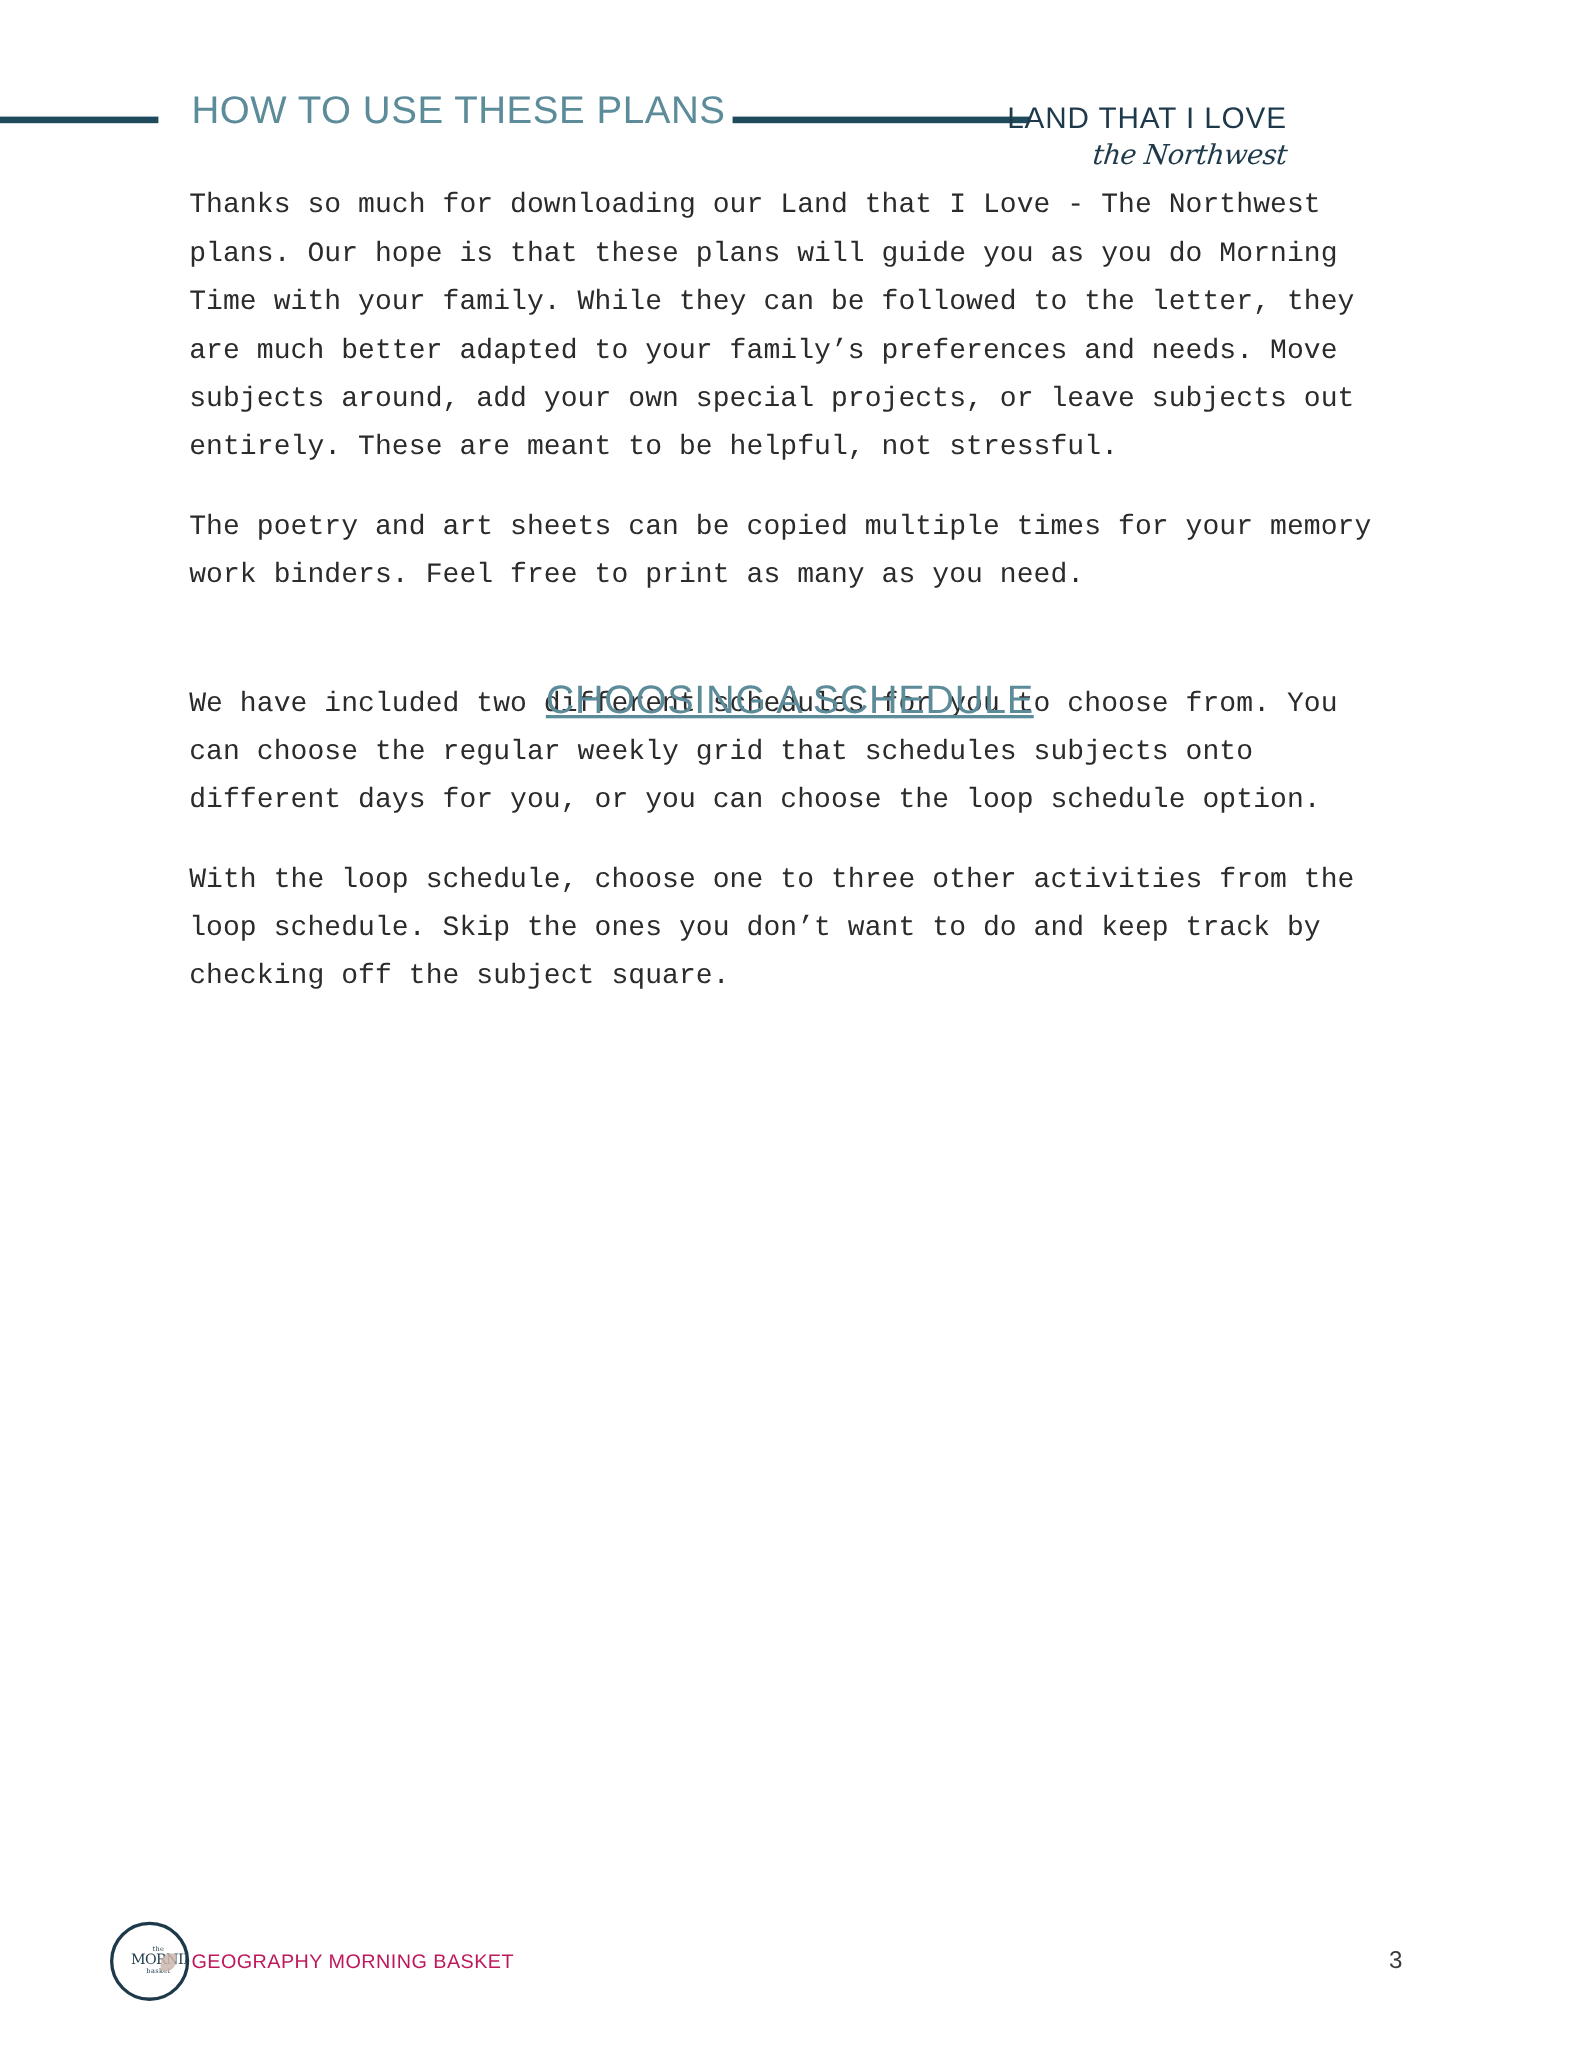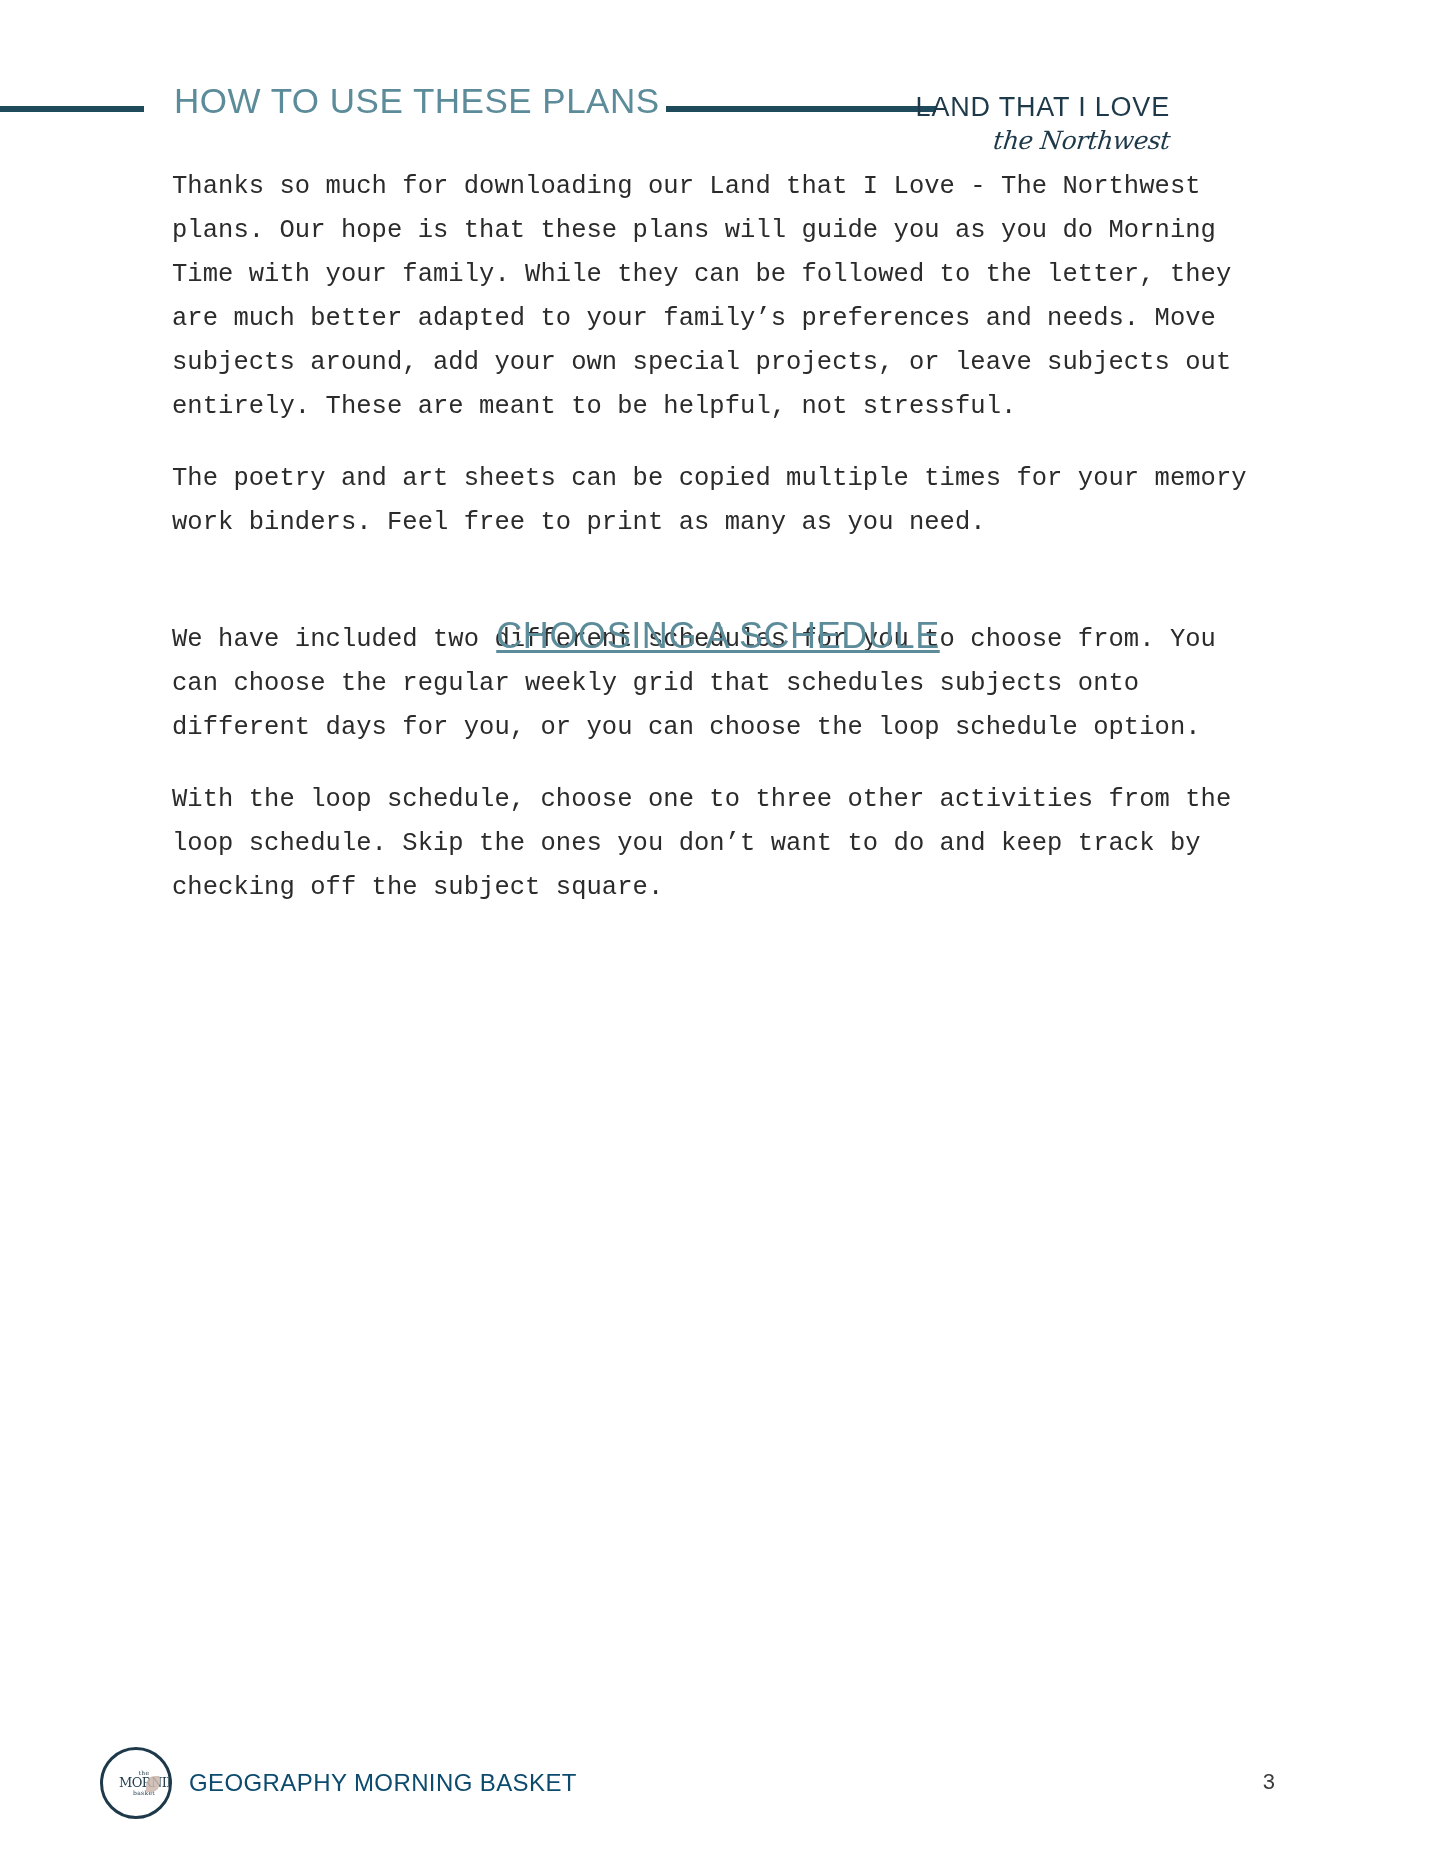--- a/index.html
+++ b/index.html
@@ -170,24 +170,24 @@
     position: absolute;
     right: 9px;
     top: 26px;
     width: 14px;
     height: 16px;
     background: #cbb7ad;
     border-radius: 60% 10% 60% 10%;
     opacity: 0.85;
   }
   .footer-label {
-    margin-left: 17px;
-    font-size: 24px;
+    margin-left: 2px;
+    font-size: 18px;
     letter-spacing: 0.4px;
-    color: #0c4a6e;
+    color: #be185d;
     white-space: nowrap;
     line-height: 1;
   }
   .page-number {
     position: absolute;
     right: 170px;
     top: 92px;
     font-size: 22px;
     color: #3b3b3b;
     line-height: 1;

